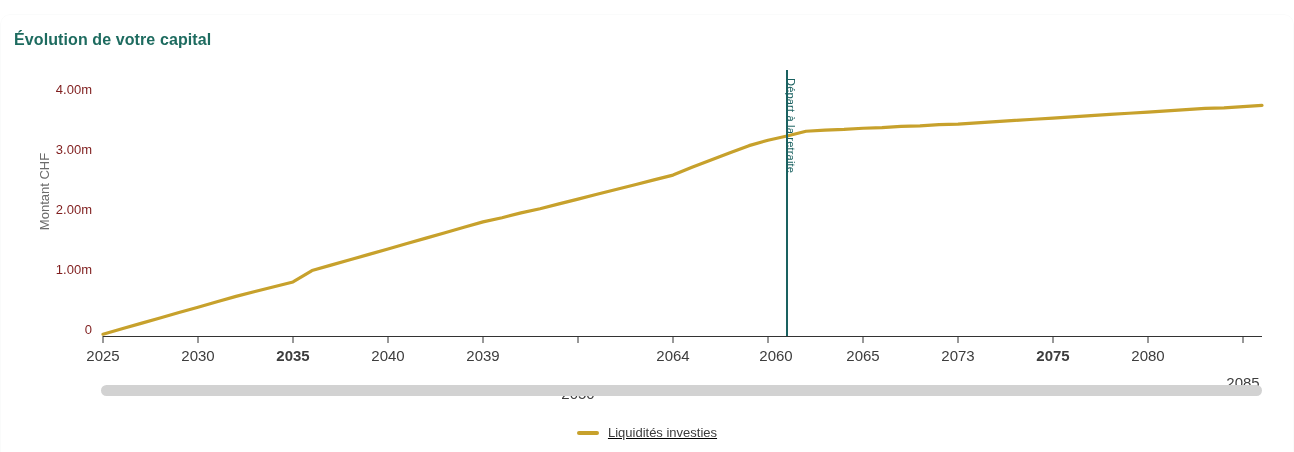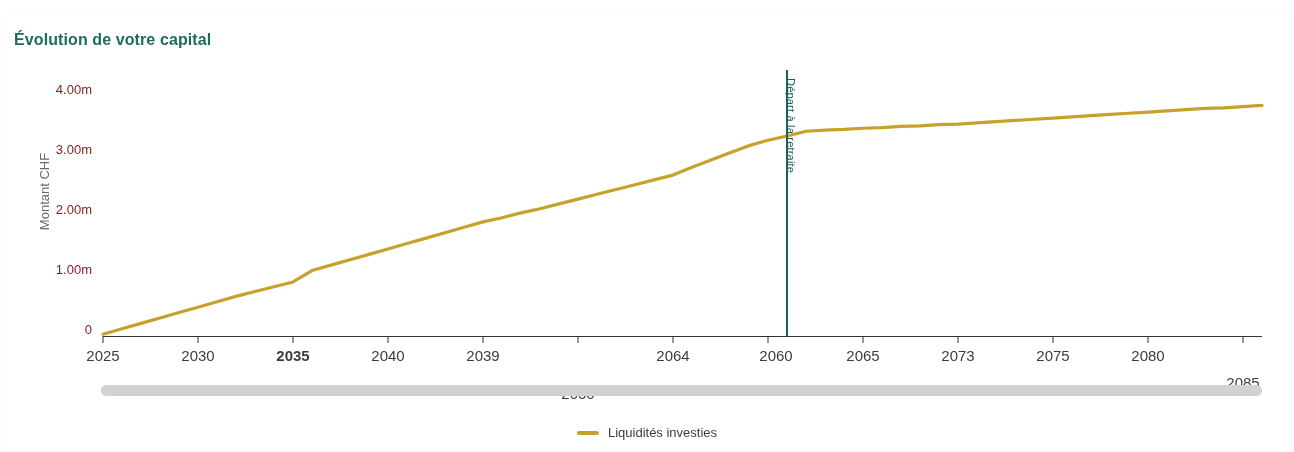--- a/index.html
+++ b/index.html
@@ -113,20 +113,21 @@
   }
   .legend {
     position: absolute;
     left: 0;
     top: 411px;
     width: 1294px;
     display: flex;
     align-items: center;
     justify-content: center;
     gap: 9px;
+    text-decoration: underline;
   }
   .legend-item {
     display: flex;
     align-items: center;
     gap: 9px;
     cursor: pointer;
   }
   .legend-swatch {
     width: 22px;
     height: 4px;
@@ -198,21 +199,21 @@
         <div class="xtick-label" style="left: 103px;">2025</div>
         <div class="xtick-label" style="left: 198px;">2030</div>
         <div class="xtick-label" style="left: 293px; font-weight: bold;">2035</div>
         <div class="xtick-label" style="left: 388px;">2040</div>
         <div class="xtick-label" style="left: 483px;">2039</div>
         <div class="xtick-label" style="left: 578px; margin-top: 38px;">2050</div>
         <div class="xtick-label" style="left: 673px;">2064</div>
         <div class="xtick-label" style="left: 768px; margin-left: 8px;">2060</div>
         <div class="xtick-label" style="left: 863px;">2065</div>
         <div class="xtick-label" style="left: 958px;">2073</div>
-        <div class="xtick-label" style="left: 1053px;">2075</div>
+        <div class="xtick-label" style="left: 1053px; font-weight: bold;">2075</div>
         <div class="xtick-label" style="left: 1148px;">2080</div>
         <div class="xtick-label" style="left: 1243px; margin-top: 27px;">2085</div>
       </div>
     <div id="vline-labels">
         <div class="vline-label" style="left: 797px; top: 64px; color: rgb(26, 97, 96);">Départ à la retraite</div>
       </div>
   </div>
 
   <div class="scrollbar-track"></div>
 

